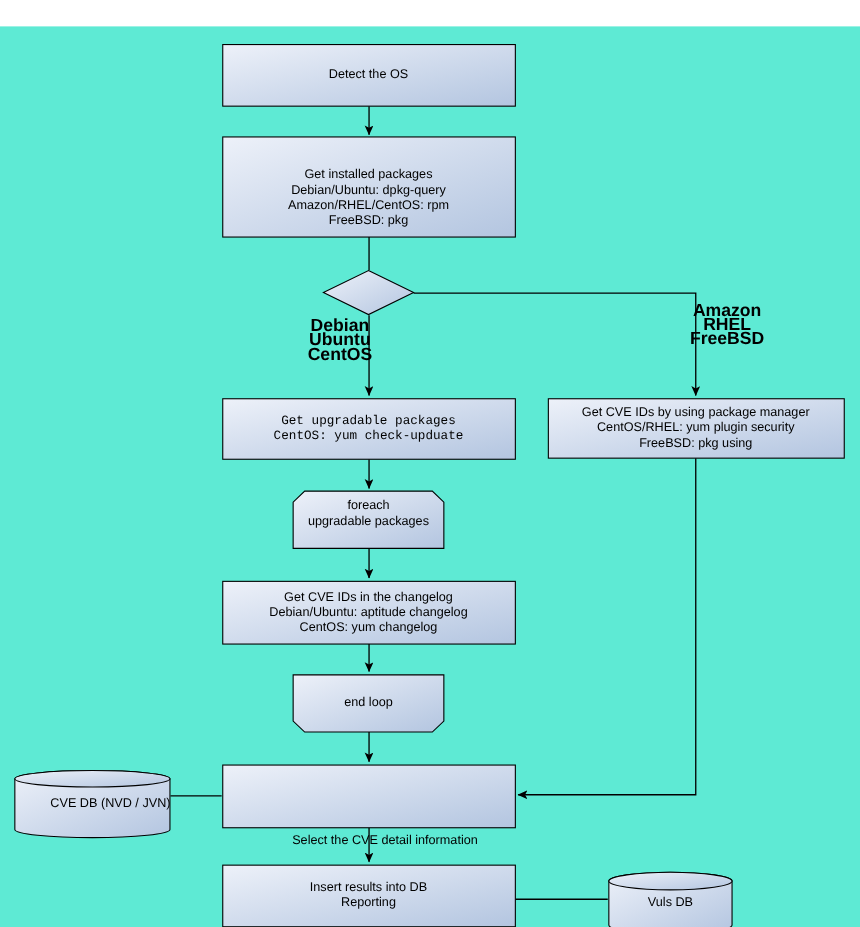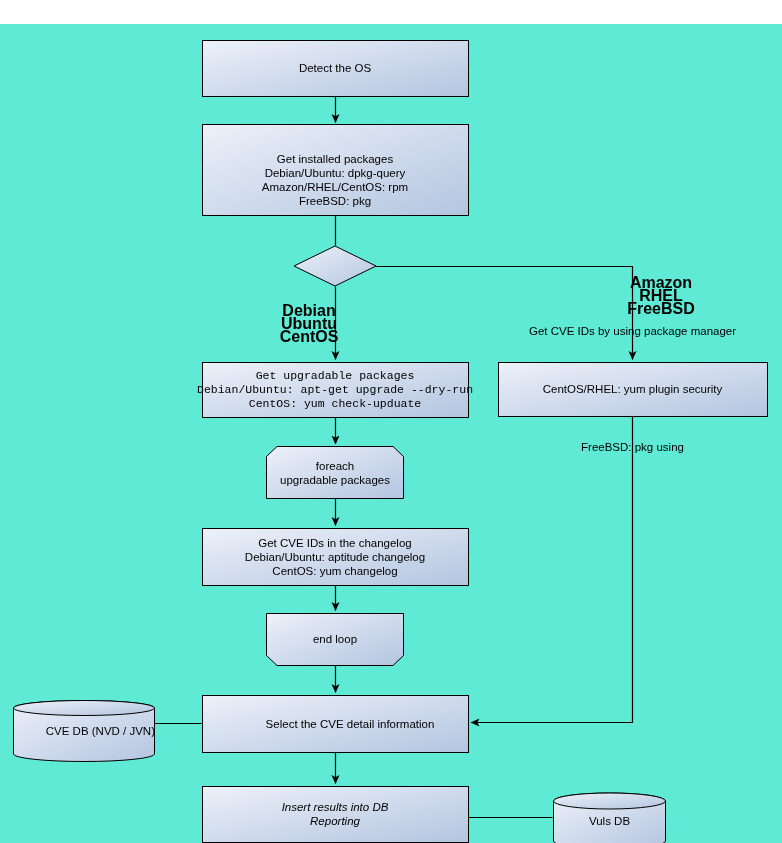--- a/index.html
+++ b/index.html
@@ -76,63 +76,62 @@
 
   <div class="nodetext" style="left:202px;top:100px;width:266px;height:111px;">
     <span>Get installed packages</span>
     <span>Debian/Ubuntu: dpkg-query</span>
     <span>Amazon/RHEL/CentOS: rpm</span>
     <span>FreeBSD: pkg</span>
   </div>
 
   <div class="nodetext" style="left:202px;top:338px;width:266px;height:55px;font-family:Liberation Mono, monospace;">
     <span>Get upgradable packages</span>
-    <span>Debian/Ubuntu: apt-get upgrade --dry-run</span>
     <span>CentOS: yum check-upduate</span>
   </div>
 
-  <div class="nodetext" style="left:498px;top:338px;width:269px;height:54px;gap:44px;">
+  <div class="nodetext" style="left:498px;top:338px;width:269px;height:54px;">
     <span>Get CVE IDs by using package manager</span>
     <span>CentOS/RHEL: yum plugin security</span>
     <span>FreeBSD: pkg using</span>
   </div>
 
-  <div class="nodetext" style="left:267px;top:422px;width:136px;height:41px;justify-content:flex-end;">
+  <div class="nodetext" style="left:267px;top:422px;width:136px;height:41px;">
     <span>foreach</span>
     <span>upgradable packages</span>
   </div>
 
   <div class="nodetext" style="left:267px;top:589px;width:136px;height:52px;">
     <span>end loop</span>
   </div>
 
   <div class="nodetext" style="left:202px;top:504px;width:266px;height:57px;">
     <span>Get CVE IDs in the changelog</span>
     <span>Debian/Ubuntu: aptitude changelog</span>
     <span>CentOS: yum changelog</span>
   </div>
 
-  <div class="nodetext" style="left:202px;top:671px;width:296px;height:57px;">
+  <div class="nodetext" style="left:202px;top:711px;width:296px;height:57px;">
     <span>Select the CVE detail information</span>
   </div>
 
-  <div class="nodetext" style="left:202px;top:762px;width:266px;height:56px;font-style:italic;">
+  <div class="nodetext" style="left:202px;top:762px;width:266px;height:56px;">
     <span>Insert results into DB</span>
     <span>Reporting</span>
   </div>
 
   <div class="nodetext" style="left:13px;top:679px;width:142px;height:56px;align-items:flex-end;">
     <span>CVE DB (NVD / JVN)</span>
   </div>
 
   <div class="nodetext" style="left:553px;top:771px;width:113px;height:52px;">
     <span>Vuls DB</span>
   </div>
 
-  <div class="edgelabel" style="left:281px;top:280px;width:56px;height:42px;text-align:center;">
+  <div class="edgelabel" style="left:281px;top:266px;width:56px;height:42px;text-align:center;">
     <span>Debian</span>
     <span>Ubuntu</span>
     <span>CentOS</span>
   </div>
 
   <div class="edgelabel" style="left:633px;top:252px;width:56px;height:42px;">
     <span>Amazon</span>
     <span>RHEL</span>
     <span>FreeBSD</span>
   </div>

